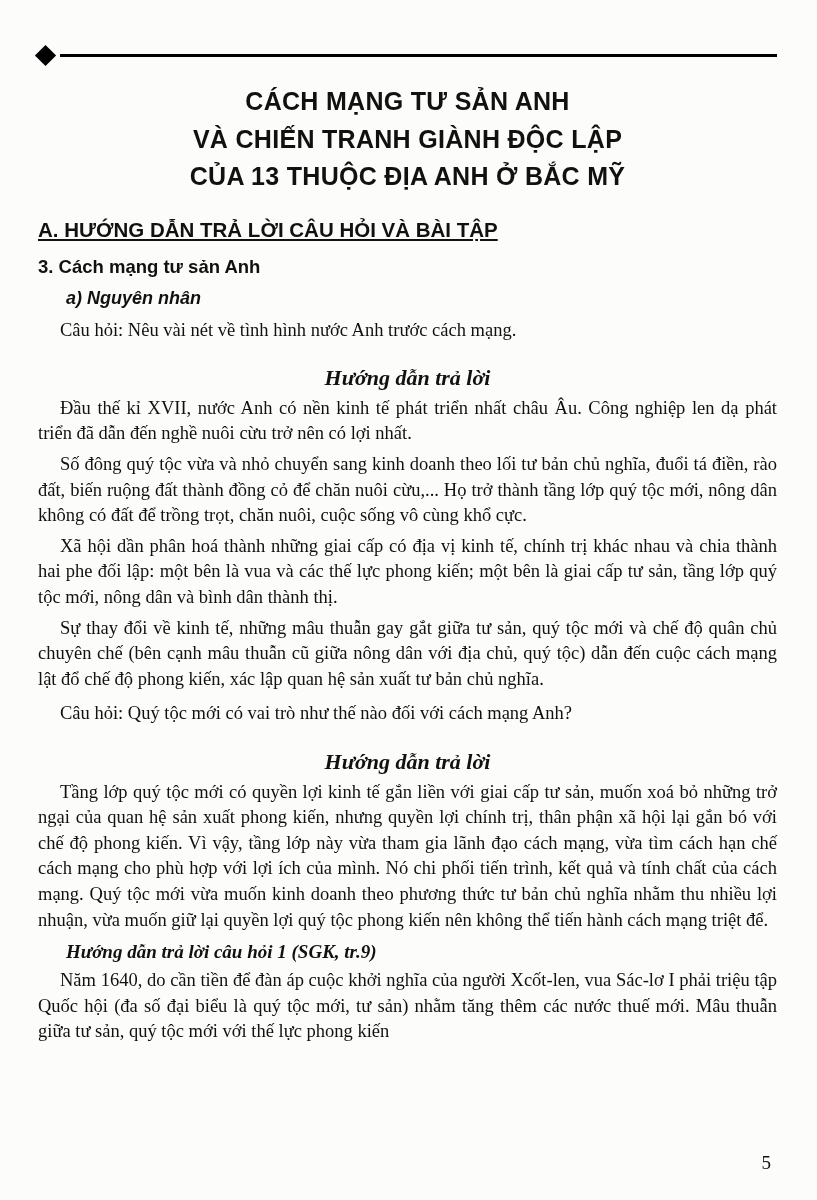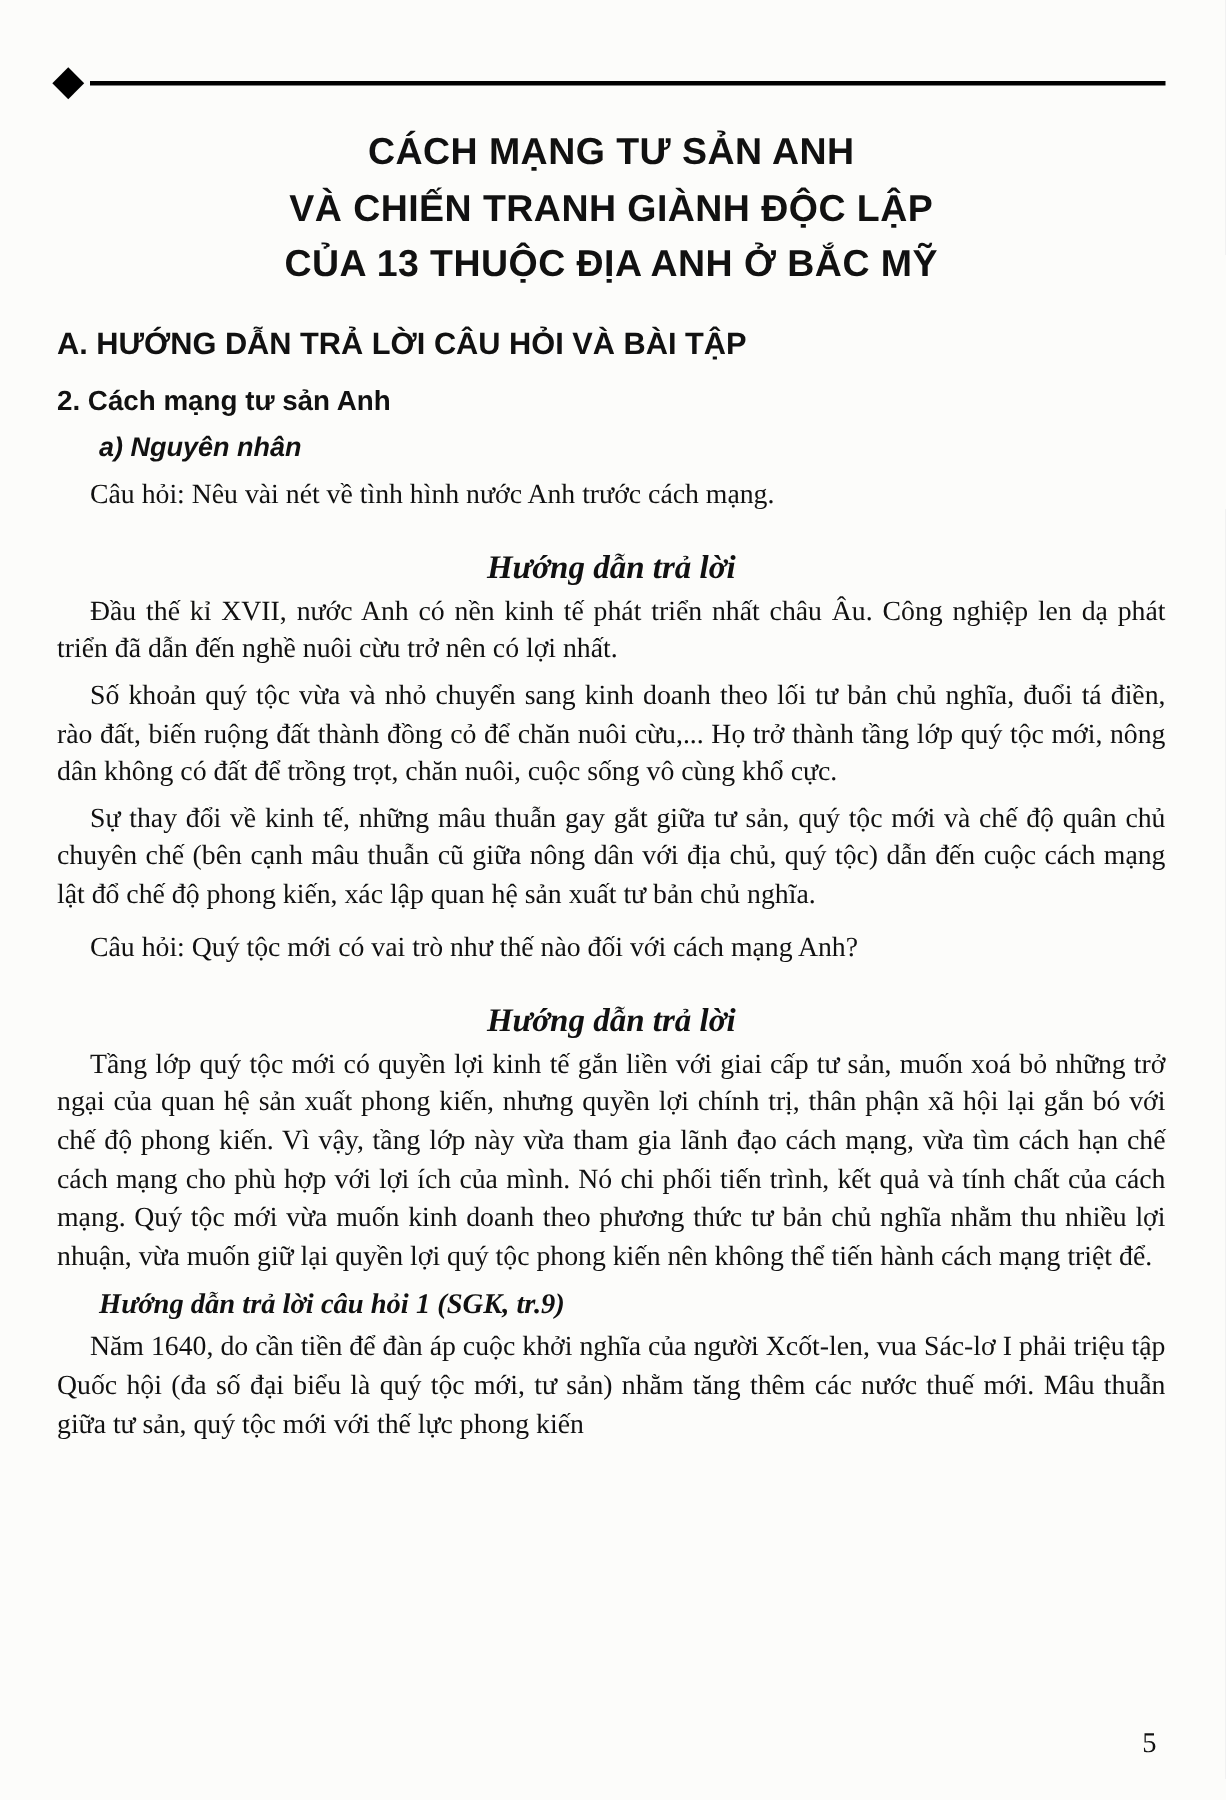--- a/index.html
+++ b/index.html
@@ -42,20 +42,21 @@
     line-height:1.5;
     margin-top:20px;
     letter-spacing:0.3px;
   }
   .title span { display:block; }
   .section-heading {
     font-family:"Liberation Sans", sans-serif;
     font-weight:bold;
     font-size:20.5px;
     margin-top:22px;
+    text-decoration:underline;
   }
   .topic-heading {
     font-family:"Liberation Sans", sans-serif;
     font-weight:bold;
     font-size:18.5px;
     margin-top:14px;
   }
   .subsection-heading {
     font-family:"Liberation Sans", sans-serif;
     font-weight:bold;
@@ -109,30 +110,31 @@
   </div>
 
   <h1 class="title">
     <span>CÁCH MẠNG TƯ SẢN ANH</span>
     <span>VÀ CHIẾN TRANH GIÀNH ĐỘC LẬP</span>
     <span>CỦA 13 THUỘC ĐỊA ANH Ở BẮC MỸ</span>
   </h1>
 
   <h2 class="section-heading">A. HƯỚNG DẪN TRẢ LỜI CÂU HỎI VÀ BÀI TẬP</h2>
 
-  <h3 class="topic-heading">2. Cách mạng tư sản Anh</h3>
+  <h3 class="topic-heading">3. Cách mạng tư sản Anh</h3>
 
   <h4 class="subsection-heading">a) Nguyên nhân</h4>
 
   <p class="question">Câu hỏi: Nêu vài nét về tình hình nước Anh trước cách mạng.</p>
 
   <p class="guide-center">Hướng dẫn trả lời</p>
 
   <p class="para">Đầu thế kỉ XVII, nước Anh có nền kinh tế phát triển nhất châu Âu. Công nghiệp len dạ phát triển đã dẫn đến nghề nuôi cừu trở nên có lợi nhất.</p>
-  <p class="para">Số khoản quý tộc vừa và nhỏ chuyển sang kinh doanh theo lối tư bản chủ nghĩa, đuổi tá điền, rào đất, biến ruộng đất thành đồng cỏ để chăn nuôi cừu,... Họ trở thành tầng lớp quý tộc mới, nông dân không có đất để trồng trọt, chăn nuôi, cuộc sống vô cùng khổ cực.</p>
+  <p class="para">Số đông quý tộc vừa và nhỏ chuyển sang kinh doanh theo lối tư bản chủ nghĩa, đuổi tá điền, rào đất, biến ruộng đất thành đồng cỏ để chăn nuôi cừu,... Họ trở thành tầng lớp quý tộc mới, nông dân không có đất để trồng trọt, chăn nuôi, cuộc sống vô cùng khổ cực.</p>
+  <p class="para">Xã hội dần phân hoá thành những giai cấp có địa vị kinh tế, chính trị khác nhau và chia thành hai phe đối lập: một bên là vua và các thế lực phong kiến; một bên là giai cấp tư sản, tầng lớp quý tộc mới, nông dân và bình dân thành thị.</p>
   <p class="para">Sự thay đổi về kinh tế, những mâu thuẫn gay gắt giữa tư sản, quý tộc mới và chế độ quân chủ chuyên chế (bên cạnh mâu thuẫn cũ giữa nông dân với địa chủ, quý tộc) dẫn đến cuộc cách mạng lật đổ chế độ phong kiến, xác lập quan hệ sản xuất tư bản chủ nghĩa.</p>
 
   <p class="question">Câu hỏi: Quý tộc mới có vai trò như thế nào đối với cách mạng Anh?</p>
 
   <p class="guide-center">Hướng dẫn trả lời</p>
 
   <p class="para">Tầng lớp quý tộc mới có quyền lợi kinh tế gắn liền với giai cấp tư sản, muốn xoá bỏ những trở ngại của quan hệ sản xuất phong kiến, nhưng quyền lợi chính trị, thân phận xã hội lại gắn bó với chế độ phong kiến. Vì vậy, tầng lớp này vừa tham gia lãnh đạo cách mạng, vừa tìm cách hạn chế cách mạng cho phù hợp với lợi ích của mình. Nó chi phối tiến trình, kết quả và tính chất của cách mạng. Quý tộc mới vừa muốn kinh doanh theo phương thức tư bản chủ nghĩa nhằm thu nhiều lợi nhuận, vừa muốn giữ lại quyền lợi quý tộc phong kiến nên không thể tiến hành cách mạng triệt để.</p>
 
   <p class="guide-left">Hướng dẫn trả lời câu hỏi 1 (SGK, tr.9)</p>
 

